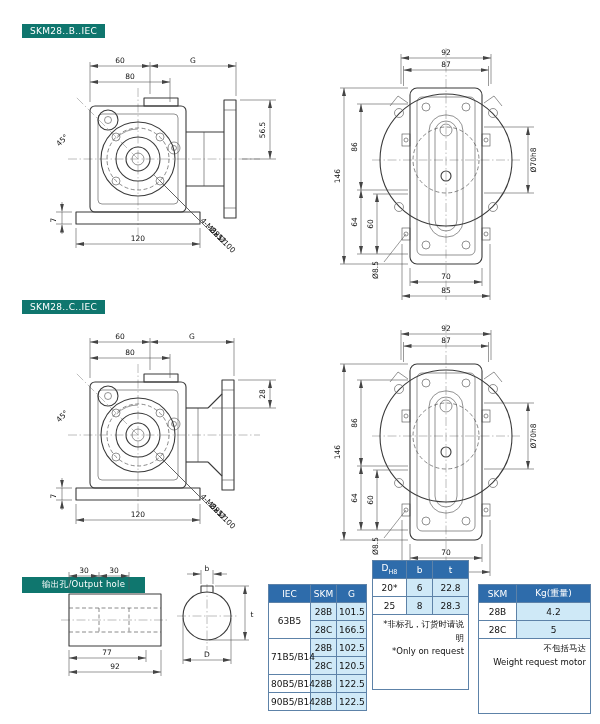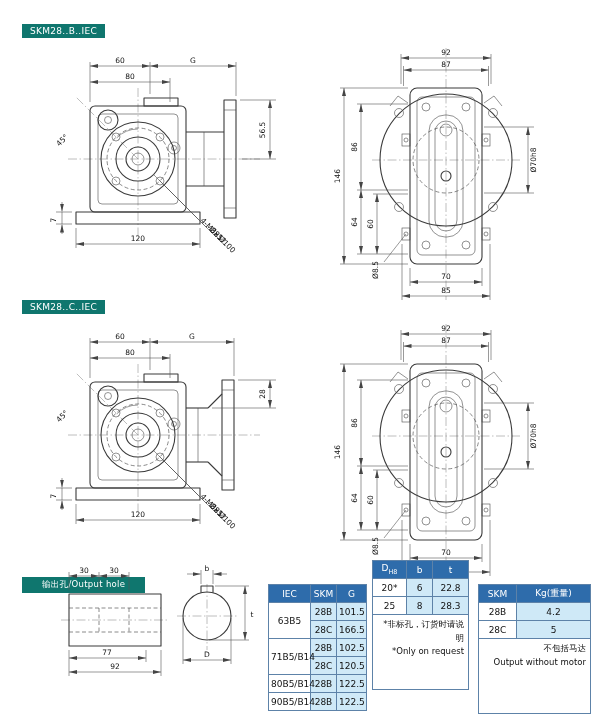--- a/index.html
+++ b/index.html
@@ -494,19 +494,19 @@
         <td>28B</td>
         <td class="blue">4.2</td>
       </tr>
       <tr>
         <td>28C</td>
         <td class="blue">5</td>
       </tr>
       <tr>
         <td class="note" colspan="2">
           <div>不包括马达</div>
-          <div>Output without motor</div>
+          <div>Weight request motor</div>
         </td>
       </tr>
     </tbody>
   </table>
 
 </div>
 
 </body></html>

